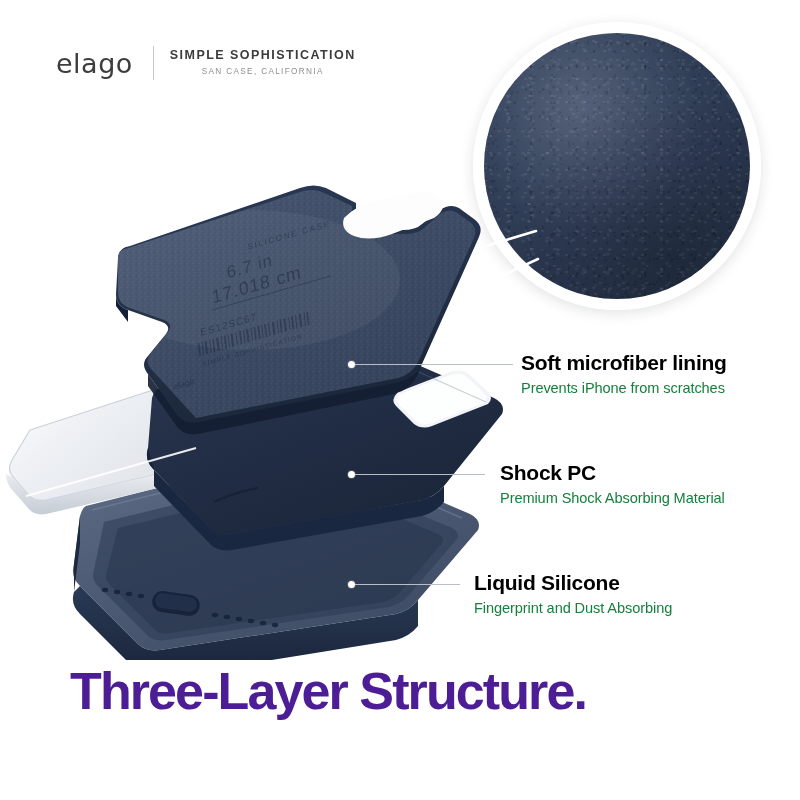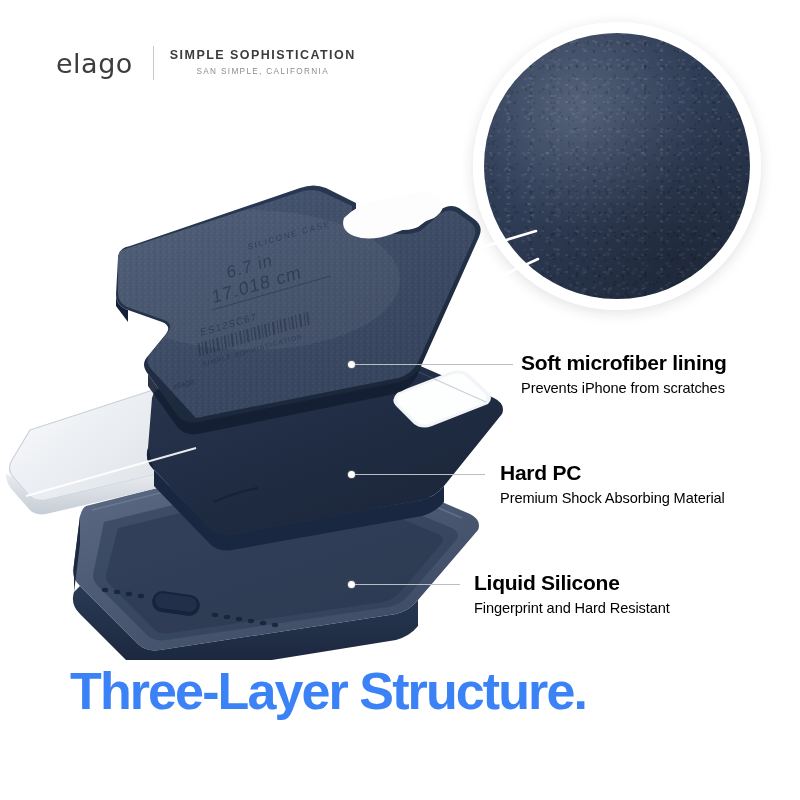--- a/index.html
+++ b/index.html
@@ -80,42 +80,42 @@
   .co-dot{
     position:absolute;width:7px;height:7px;border-radius:50%;
     background:#ffffff;box-shadow:0 0 0 1px rgba(120,130,145,.45);
   }
   .co-line{position:absolute;height:1.4px;background:#b9bec6;}
   .co-title{
     position:absolute;font-size:21px;font-weight:700;color:#000000;
     letter-spacing:-.25px;white-space:nowrap;line-height:1;
   }
   .co-sub{
-    position:absolute;font-size:14.6px;font-weight:400;color:#000000;
+    position:absolute;font-size:14.6px;font-weight:400;color:#15803d;
     letter-spacing:-.1px;white-space:nowrap;line-height:1;
   }
 
   
   .headline{
     position:absolute;left:0;right:0;top:665px;text-align:center;
-    font-size:52px;font-weight:700;color:#3b82f6;letter-spacing:-1.9px;
+    font-size:52px;font-weight:700;color:#4c1d95;letter-spacing:-1.9px;
     line-height:1;
   }
 </style>
 </head>
 <body>
 
 <div id="stage">
 
   <div class="brand">
     <div class="brand-logo">elago</div>
     <div class="brand-div"></div>
     <div class="brand-txt">
       <div class="brand-t1">SIMPLE SOPHISTICATION</div>
-      <div class="brand-t2">SAN SIMPLE, CALIFORNIA</div>
+      <div class="brand-t2">SAN CASE, CALIFORNIA</div>
     </div>
   </div>
 
   <div class="mag">
     <div class="mag-inner">
       <div class="mag-fuzz"></div>
       <div class="mag-shade"></div>
     </div>
     <div class="mag-ring"></div>
   </div>
@@ -352,26 +352,26 @@
   <div class="callout">
     <div class="co-dot" style="left:348px;top:361px;"></div>
     <div class="co-line" style="left:355px;top:364px;width:158px;"></div>
     <div class="co-title" style="left:521px;top:352px;">Soft microfiber lining</div>
     <div class="co-sub" style="left:521px;top:381px;">Prevents iPhone from scratches</div>
   </div>
 
   <div class="callout">
     <div class="co-dot" style="left:348px;top:471px;"></div>
     <div class="co-line" style="left:355px;top:474px;width:130px;"></div>
-    <div class="co-title" style="left:500px;top:462px;">Hard PC</div>
+    <div class="co-title" style="left:500px;top:462px;">Shock PC</div>
     <div class="co-sub" style="left:500px;top:491px;text-align:center;">Premium Shock Absorbing Material</div>
   </div>
 
   <div class="callout">
     <div class="co-dot" style="left:348px;top:581px;"></div>
     <div class="co-line" style="left:355px;top:584px;width:105px;"></div>
     <div class="co-title" style="left:474px;top:572px;text-align:right;">Liquid Silicone</div>
-    <div class="co-sub" style="left:474px;top:601px;">Fingerprint and Hard Resistant</div>
+    <div class="co-sub" style="left:474px;top:601px;">Fingerprint and Dust Absorbing</div>
   </div>
 
   <div class="headline">Three-Layer Structure.</div>
 
 </div>
 
 </body></html>

